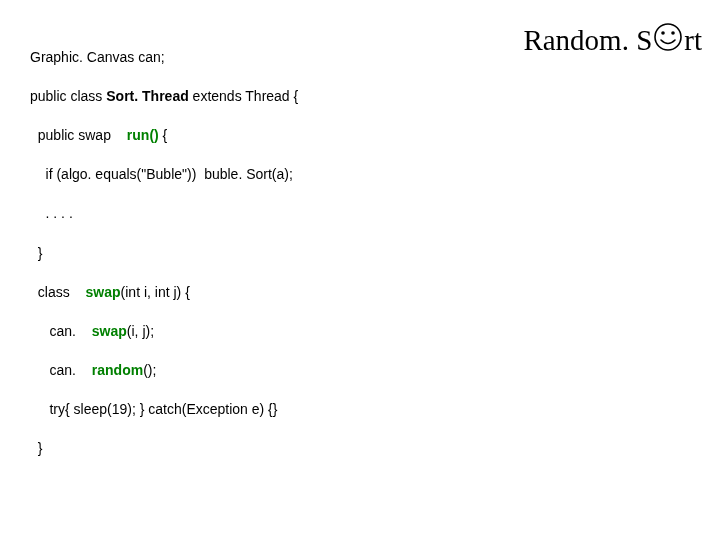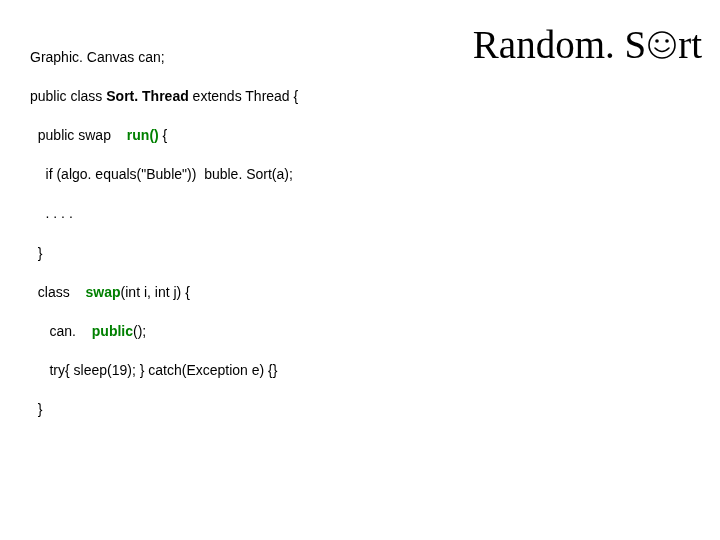--- a/index.html
+++ b/index.html
@@ -22,21 +22,21 @@
     white-space: pre;
   }
   .code-line { display: block; }
   .bold { font-weight: bold; }
   .green { color: #008000; font-weight: bold; margin-left: 12px; }
   .title {
     position: absolute;
     right: 18px;
     top: 22px;
     font-family: "Times New Roman", Times, serif;
-    font-size: 39px;
+    font-size: 29px;
     color: #000;
     white-space: nowrap;
   }
   .smiley {
     display: inline-block;
     vertical-align: -2px;
     margin: 0 1px;
   }
   .smiley svg { display: block; }
 </style>
@@ -44,21 +44,22 @@
 <body>
 
 <div class="code-block">
 <span class="code-line"><span>Graphic. Canvas can;</span></span>
 <span class="code-line"><span>public class </span><span class="bold">Sort. Thread</span><span> extends Thread {</span></span>
 <span class="code-line"><span>  public swap </span><span class="green">run()</span><span> {</span></span>
 <span class="code-line"><span>    if (algo. equals("Buble"))  buble. Sort(a);</span></span>
 <span class="code-line"><span>    . . . .</span></span>
 <span class="code-line"><span>  }</span></span>
 <span class="code-line"><span>  class </span><span class="green">swap</span><span>(int i, int j) {</span></span>
-<span class="code-line"><span>     can. </span><span class="green">public</span><span>();</span></span>
+<span class="code-line"><span>     can. </span><span class="green">swap</span><span>(i, j);</span></span>
+<span class="code-line"><span>     can. </span><span class="green">random</span><span>();</span></span>
 <span class="code-line"><span>     try{ sleep(19); } catch(Exception e) {}</span></span>
 <span class="code-line"><span>  }</span></span>
 
 
 
 
 
 
 
 

